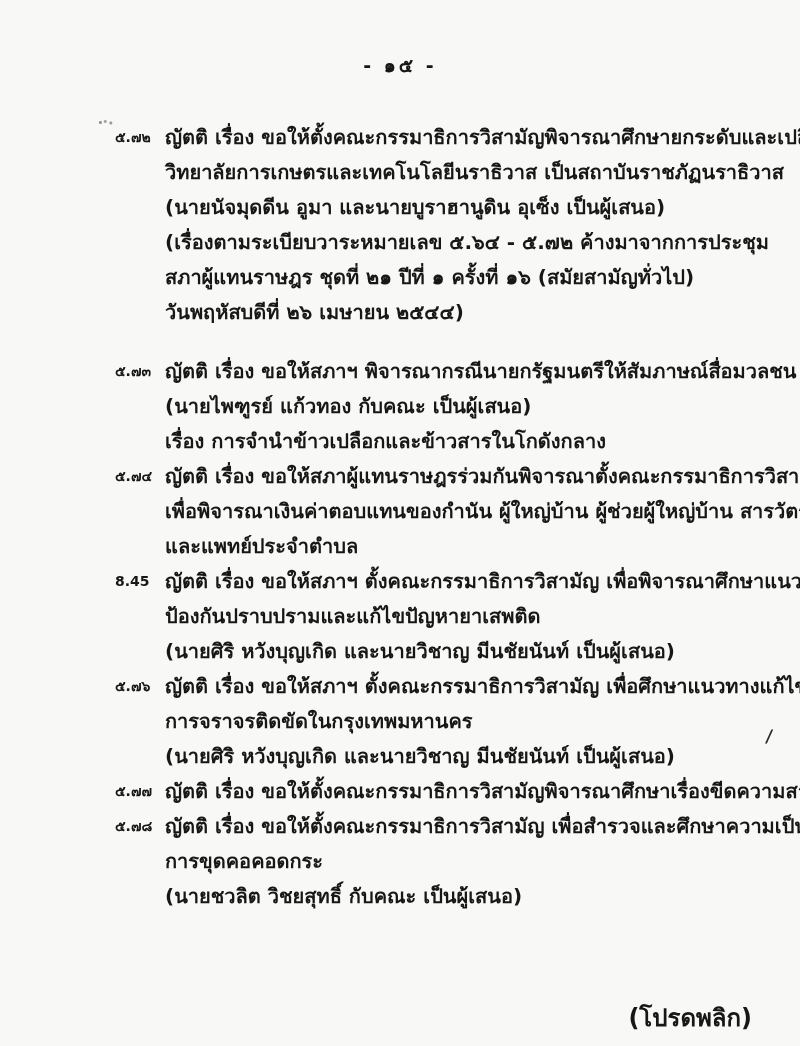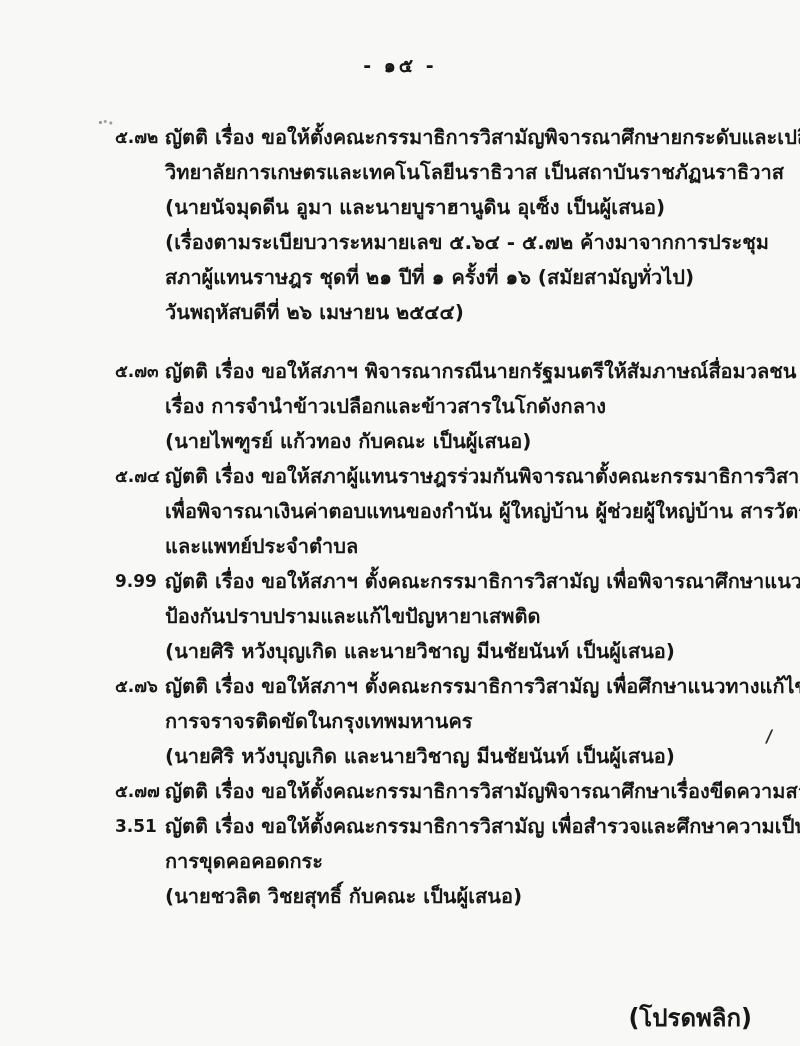--- a/index.html
+++ b/index.html
@@ -29,21 +29,21 @@
   .item {
     display: flex;
     align-items: flex-start;
   }
   .item.gap-after {
     margin-bottom: 24px;
   }
   .item-number {
     flex: 0 0 50px;
     width: 50px;
-    font-size: 17px;
+    font-size: 14px;
     font-weight: bold;
     line-height: 35px;
     white-space: nowrap;
   }
   .item-body {
     flex: 1 1 auto;
     min-width: 0;
   }
   .line {
     font-size: 20px;
@@ -98,36 +98,36 @@
           <div class="line">(เรื่องตามระเบียบวาระหมายเลข ๕.๖๔ - ๕.๗๒ ค้างมาจากการประชุม</div>
           <div class="line">สภาผู้แทนราษฎร ชุดที่ ๒๑  ปีที่ ๑  ครั้งที่ ๑๖ (สมัยสามัญทั่วไป)</div>
           <div class="line">วันพฤหัสบดีที่ ๒๖ เมษายน ๒๕๔๔)</div>
         </div>
   </div>
 
   <div class="item">
     <div class="item-number">๕.๗๓</div>
     <div class="item-body">
           <div class="line">ญัตติ เรื่อง ขอให้สภาฯ พิจารณากรณีนายกรัฐมนตรีให้สัมภาษณ์สื่อมวลชน</div>
+          <div class="line">(นายไพฑูรย์  แก้วทอง  กับคณะ  เป็นผู้เสนอ)</div>
           <div class="line">เรื่อง การจำนำข้าวเปลือกและข้าวสารในโกดังกลาง</div>
-          <div class="line">(นายไพฑูรย์  แก้วทอง  กับคณะ  เป็นผู้เสนอ)</div>
         </div>
   </div>
 
   <div class="item">
     <div class="item-number">๕.๗๔</div>
     <div class="item-body">
           <div class="line">ญัตติ เรื่อง ขอให้สภาผู้แทนราษฎรร่วมกันพิจารณาตั้งคณะกรรมาธิการวิสามัญ</div>
           <div class="line">เพื่อพิจารณาเงินค่าตอบแทนของกำนัน ผู้ใหญ่บ้าน ผู้ช่วยผู้ใหญ่บ้าน สารวัตรกำนัน</div>
           <div class="line">และแพทย์ประจำตำบล</div>
         </div>
   </div>
 
   <div class="item">
-    <div class="item-number">9.99</div>
+    <div class="item-number">8.45</div>
     <div class="item-body">
           <div class="line">ญัตติ เรื่อง ขอให้สภาฯ ตั้งคณะกรรมาธิการวิสามัญ เพื่อพิจารณาศึกษาแนวทาง</div>
           <div class="line">ป้องกันปราบปรามและแก้ไขปัญหายาเสพติด</div>
           <div class="line">(นายศิริ  หวังบุญเกิด  และนายวิชาญ  มีนชัยนันท์  เป็นผู้เสนอ)</div>
         </div>
   </div>
 
   <div class="item">
     <div class="item-number">๕.๗๖</div>
     <div class="item-body">
@@ -138,21 +138,21 @@
   </div>
 
   <div class="item">
     <div class="item-number">๕.๗๗</div>
     <div class="item-body">
           <div class="line">ญัตติ เรื่อง ขอให้ตั้งคณะกรรมาธิการวิสามัญพิจารณาศึกษาเรื่องขีดความสามารถ</div>
         </div>
   </div>
 
   <div class="item">
-    <div class="item-number">3.51</div>
+    <div class="item-number">๕.๗๘</div>
     <div class="item-body">
           <div class="line">ญัตติ เรื่อง ขอให้ตั้งคณะกรรมาธิการวิสามัญ เพื่อสำรวจและศึกษาความเป็นไปได้ใน</div>
           <div class="line">การขุดคอคอดกระ</div>
           <div class="line">(นายชวลิต  วิชยสุทธิ์  กับคณะ  เป็นผู้เสนอ)</div>
         </div>
   </div>
 </div>
 
   <span class="stray-mark">/</span>
 

